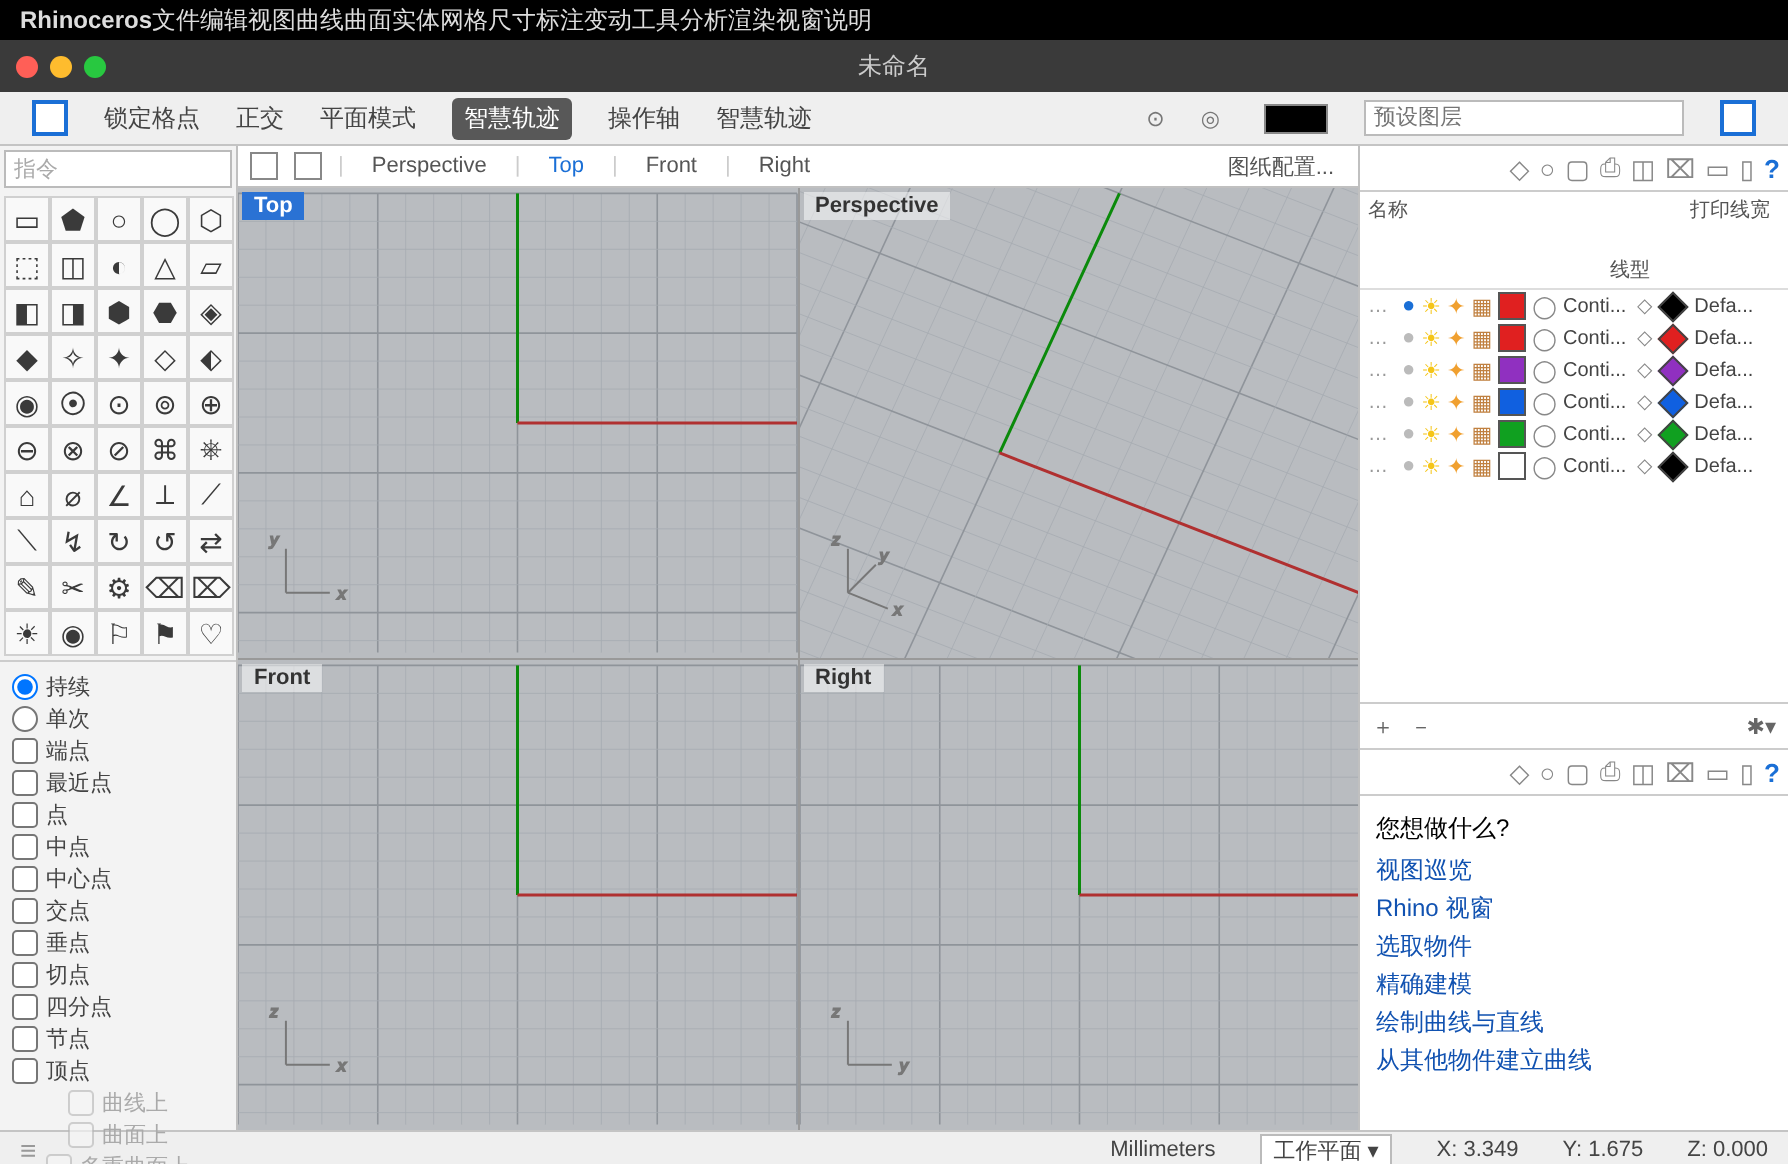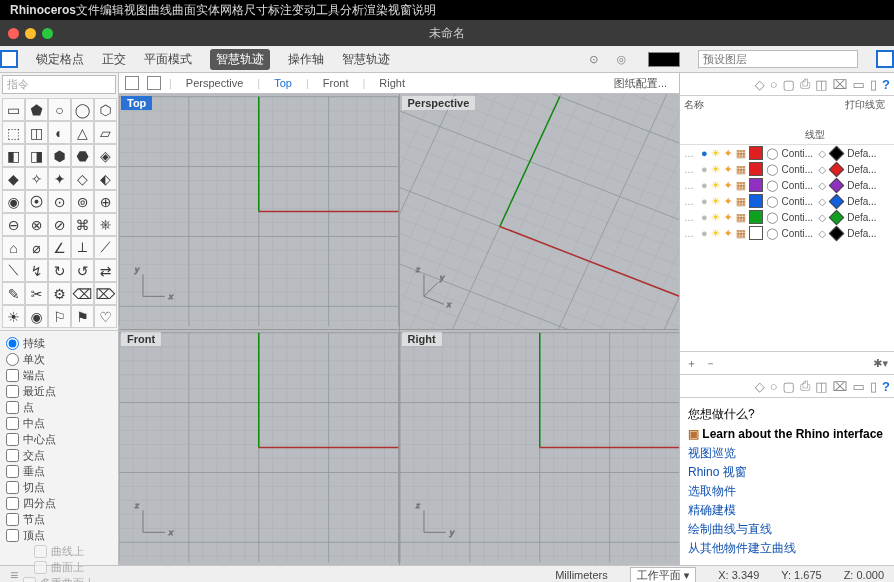--- a/index.html
+++ b/index.html
@@ -5,21 +5,21 @@
   html,body{margin:0;padding:0;font-family:-apple-system,"Helvetica Neue",Arial,sans-serif;font-size:11px;color:#333;background:#ececec;}
   .menubar{height:20px;background:#000;color:#ddd;display:flex;align-items:center;padding:0 10px;gap:0;}
   .menubar span{font-size:12px;}
   .menubar .app{font-weight:600;}
   .apple{font-size:13px;}
   .titlebar{height:26px;background:#3a3a3a;color:#ccc;display:flex;align-items:center;padding:0 8px;position:relative;}
   .traffic{display:flex;gap:6px;margin-right:10px;}
   .t{width:11px;height:11px;border-radius:50%;}
   .t.r{background:#ff5f57;} .t.y{background:#febc2e;} .t.g{background:#28c840;}
   .doc-title{position:absolute;left:50%;transform:translateX(-50%);font-size:12px;}
-  .toolbar{height:26px;background:#efefef;border-bottom:1px solid #c4c4c4;display:flex;align-items:center;padding:0 0;gap:18px;}
+  .toolbar{height:26px;background:#efefef;border-bottom:1px solid #c4c4c4;display:flex;align-items:center;padding:0 16px;gap:18px;}
   .toolbar .sq{width:14px;height:14px;border:2px solid #1a6fd6;background:#fff;}
   .toolbar .sq.right{margin-left:auto;}
   .tool-item{font-size:12px;color:#444;cursor:default;}
   .tool-item.active{background:#585858;color:#fff;padding:2px 6px;border-radius:3px;}
   .toolbar .swatch{width:30px;height:13px;background:#000;border:1px solid #888;margin-left:4px;}
   .toolbar .layerbox{width:150px;height:16px;border:1px solid #bbb;background:#fff;padding:0 4px;font-size:11px;color:#888;}
   .main{display:flex;height:calc(582px - 20px - 26px - 26px - 18px);}
 
   .left{width:118px;border-right:1px solid #c0c0c0;display:flex;flex-direction:column;background:#f3f3f3;}
   .cmdbox{height:18px;border:1px solid #bbb;background:#fff;margin:2px;padding:1px 4px;color:#aaa;font-size:11px;}
@@ -640,21 +640,20 @@
       <span>▢</span>
       <span>⎙</span>
       <span>◫</span>
       <span>⌧</span>
       <span>▭</span>
       <span>▯</span>
       <span class="q">?</span>
     </div>
     <div class="help">
       <div class="h">您想做什么?</div>
-      <div class="sec"><span class="book">▣</span><span>Learn about the Rhino interface</span></div>
       <div class="lnk">视图巡览</div>
       <div class="lnk">Rhino 视窗</div>
       <div class="lnk">选取物件</div>
       <div class="lnk">精确建模</div>
       <div class="lnk">绘制曲线与直线</div>
       <div class="lnk">从其他物件建立曲线</div>
     </div>
   </div>
 </div>
 

